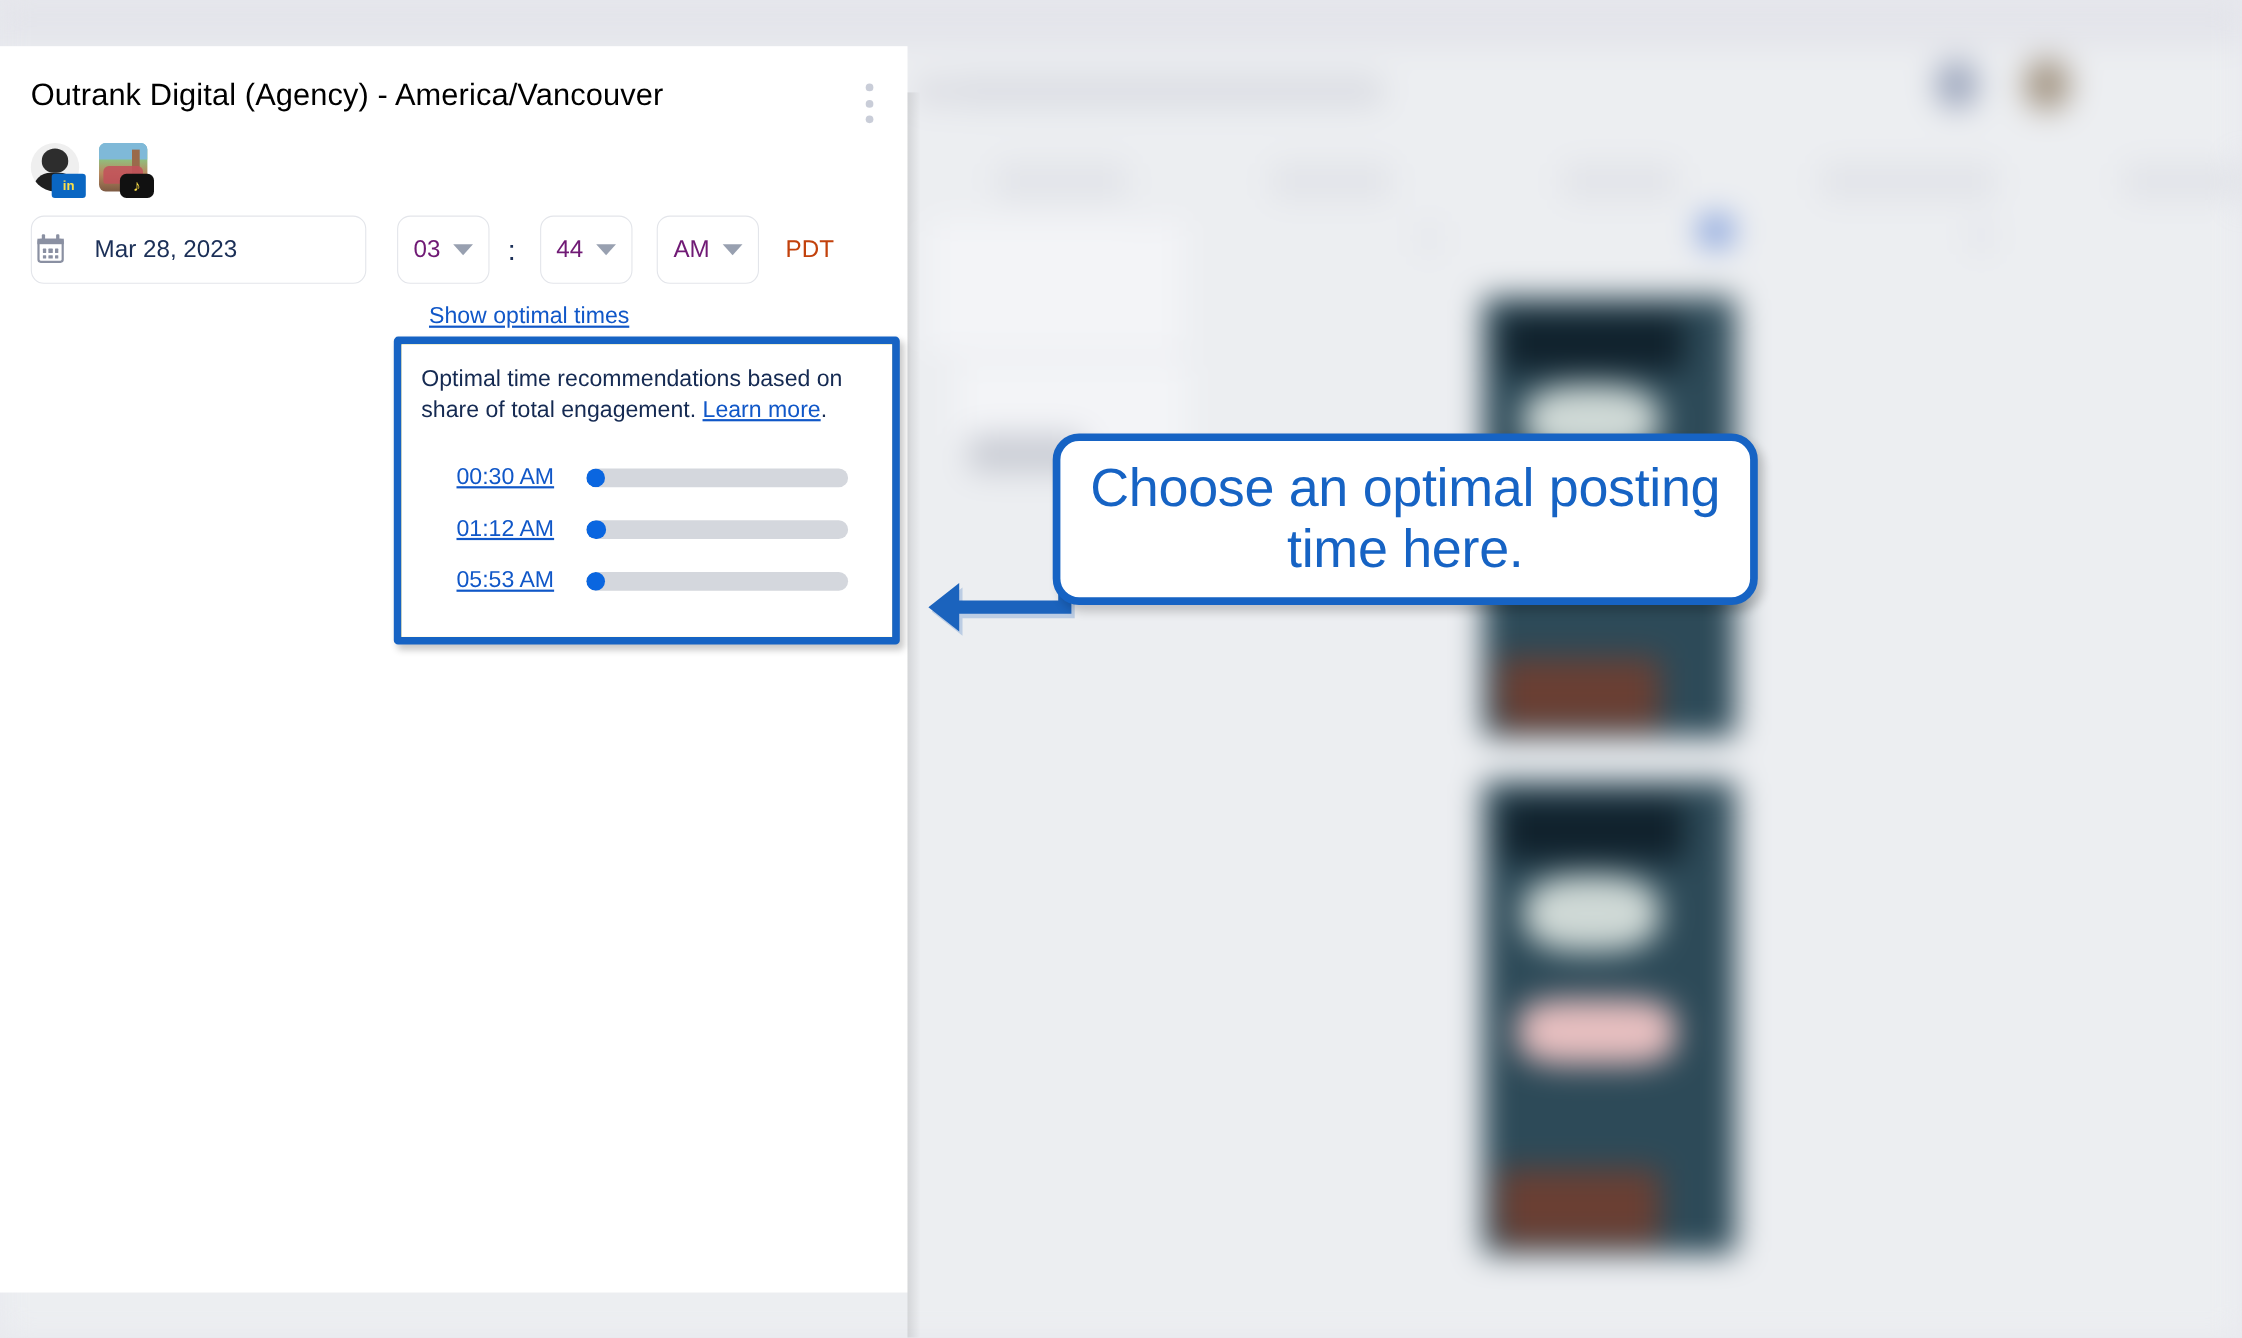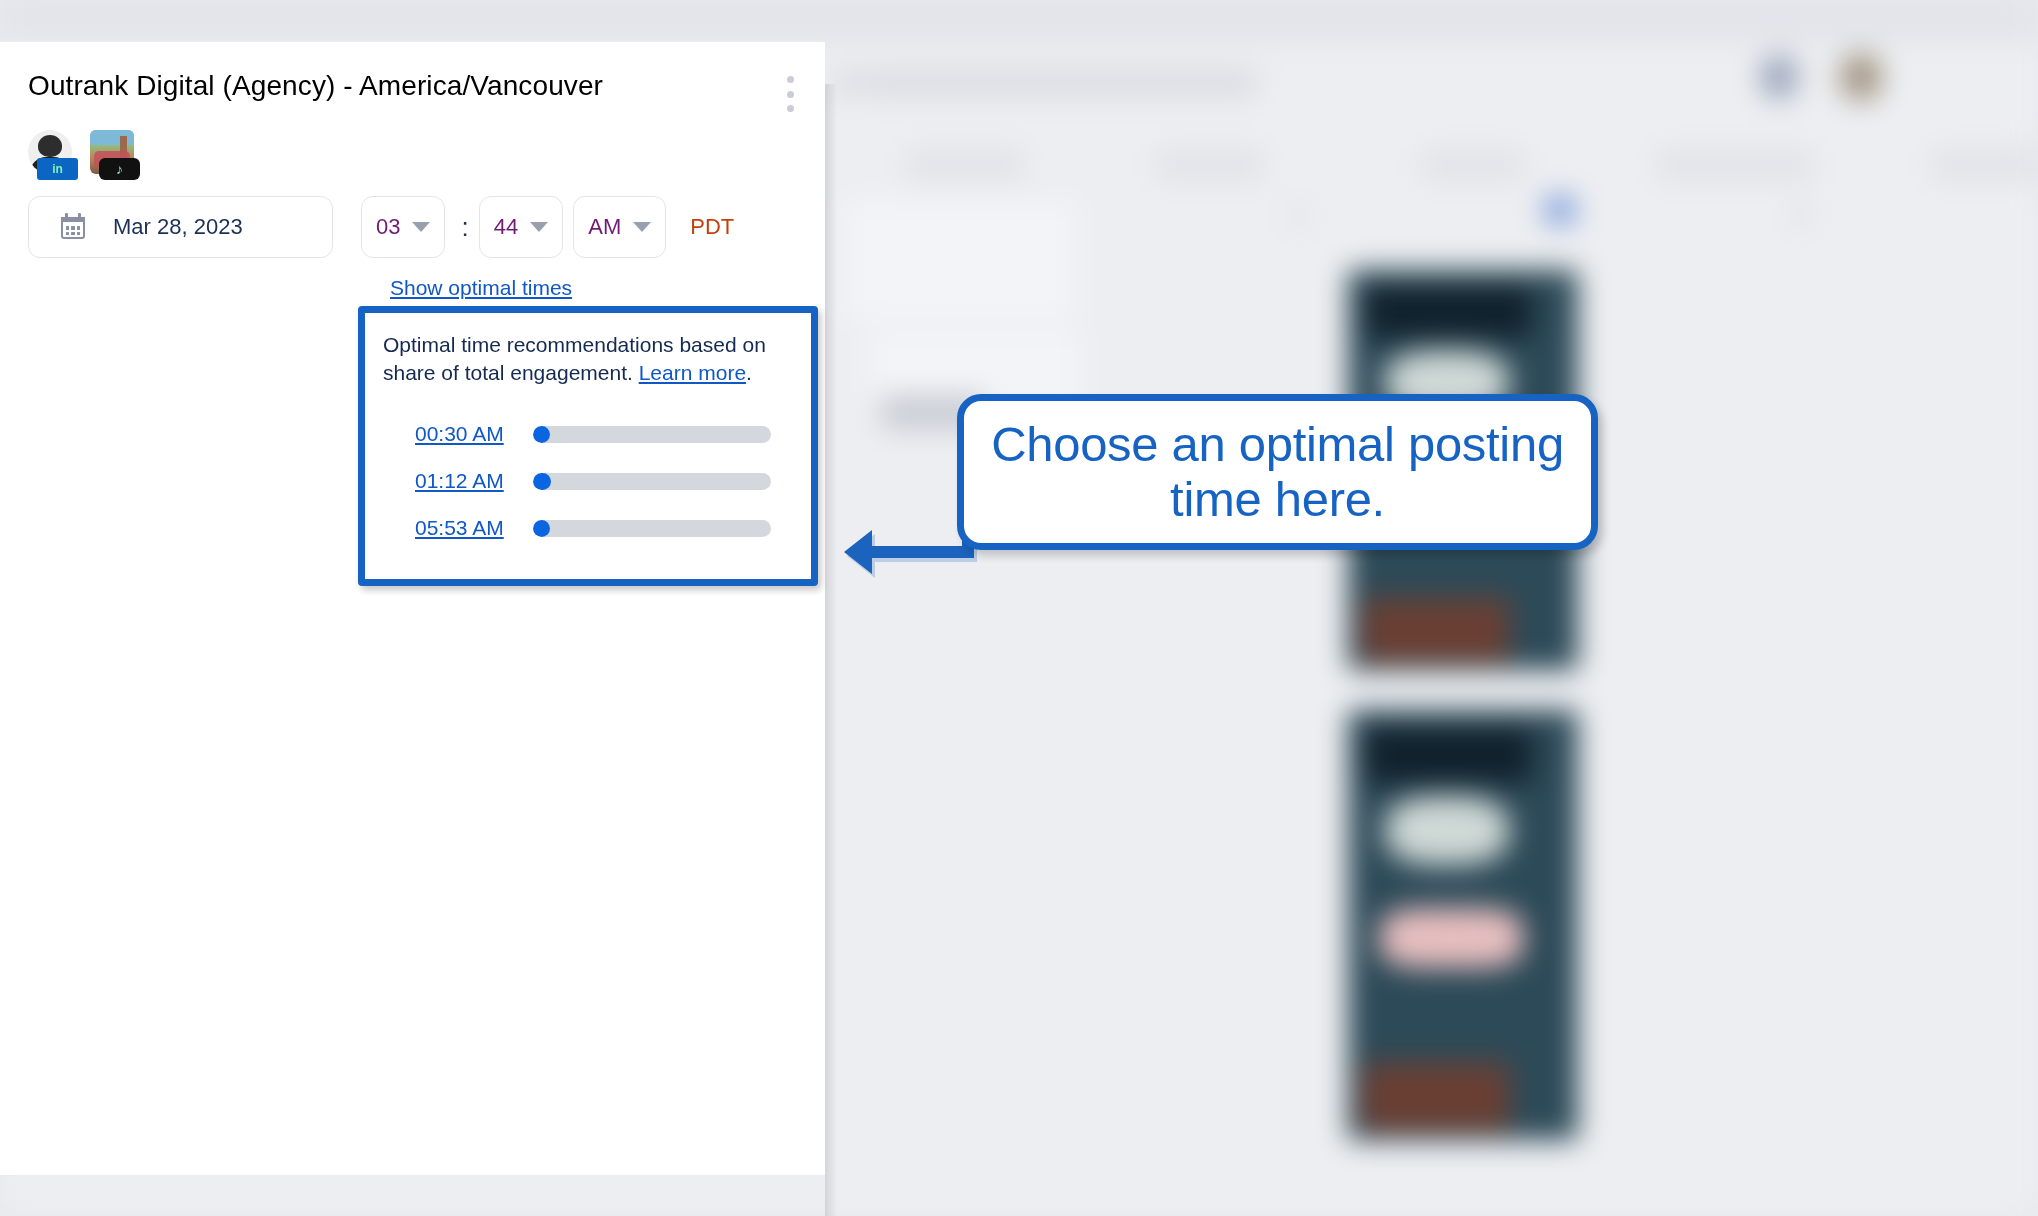--- a/index.html
+++ b/index.html
@@ -56,44 +56,44 @@
     width:44px;height:44px;border-radius:6px;overflow:hidden;position:relative;background:#d8d8d8;
   }
   .av-li .av-photo{border-radius:50%;background:#efefef;}
   .av-li .head{position:absolute;left:10px;top:5px;width:24px;height:22px;border-radius:50% 50% 45% 45%;background:#2d2d2d;}
   .av-li .body{position:absolute;left:2px;top:27px;width:40px;height:20px;border-radius:16px 16px 0 0;background:#1f1f1f;}
   .av-tt .av-photo{background:linear-gradient(180deg,#6ab0cf 0%,#8fbf7e 34%,#b98a5f 62%,#7d5a43 100%);}
   .av-tt .sky{position:absolute;left:0;top:0;width:100%;height:34%;background:#7fb9d8;}
   .av-tt .ppl{position:absolute;left:4px;bottom:7px;width:36px;height:16px;background:#c3505a;border-radius:5px 5px 2px 2px;opacity:.85;}
   .av-tt .post{position:absolute;left:30px;top:6px;width:7px;height:36px;background:#9a6a4b;}
   .badge{
-    position:absolute;right:-6px;bottom:-6px;width:41px;height:22px;border-radius:4px;
-    display:flex;align-items:center;justify-content:center;font-size:13px;color:#86efac;font-weight:bold;
+    position:absolute;right:-6px;bottom:-6px;width:31px;height:22px;border-radius:4px;
+    display:flex;align-items:center;justify-content:center;font-size:13px;color:#fde047;font-weight:bold;
   }
   .badge-li{background:#0a66c2;border-radius:3px;font-family:"Liberation Sans",sans-serif;font-size:12px;}
   .badge-tt{background:#111;border-radius:6px;font-size:14px;}
 
   .time-row{display:flex;align-items:center;gap:0;margin-top:22px;}
   .date-field{
     width:305px;height:62px;border:1px solid #e3e5ea;border-radius:12px;
-    display:flex;align-items:center;gap:26px;padding-left:32px;box-sizing:border-box;cursor:pointer;
+    display:flex;align-items:center;gap:26px;padding-left:5px;box-sizing:border-box;cursor:pointer;
   }
   .cal-icon{width:26px;height:26px;position:relative;flex:0 0 auto;}
   .cal-icon .frame{position:absolute;left:0;top:3px;width:24px;height:22px;border:2.6px solid #8a90a2;border-radius:3px;box-sizing:border-box;}
   .cal-icon .top{position:absolute;left:0;top:3px;width:24px;height:5px;background:#8a90a2;}
   .cal-icon .p1{position:absolute;left:4px;top:-1px;width:3px;height:6px;background:#8a90a2;border-radius:1px;}
   .cal-icon .p2{position:absolute;left:17px;top:-1px;width:3px;height:6px;background:#8a90a2;border-radius:1px;}
   .cal-icon .dots{position:absolute;left:5px;top:12px;width:14px;height:9px;display:grid;grid-template-columns:repeat(3,1fr);grid-template-rows:repeat(2,1fr);gap:2px;}
   .cal-icon .dots i{background:#8a90a2;border-radius:.5px;}
   .date-text{font-size:22px;color:#1b2f57;}
 
   .sel{
     height:62px;min-width:75px;border:1px solid #e3e5ea;border-radius:12px;
     display:flex;align-items:center;justify-content:center;gap:12px;padding:0 14px;
-    box-sizing:border-box;cursor:pointer;margin-left:10px;
+    box-sizing:border-box;cursor:pointer;margin-left:22px;
   }
   .sel .val{font-size:22px;color:#701a75;}
   .caret{width:0;height:0;border-left:9px solid transparent;border-right:9px solid transparent;border-top:10px solid #98a0b0;}
   .colon{font-size:26px;color:#1b2f57;margin:0 0 0 16px;}
   .tz{font-size:22px;color:#c2410c;margin-left:24px;}
 
   .show-optimal{
     display:inline-block;margin:18px 0 0 362px;font-size:21px;color:#1057c8;
     text-decoration:underline;cursor:pointer;
   }

